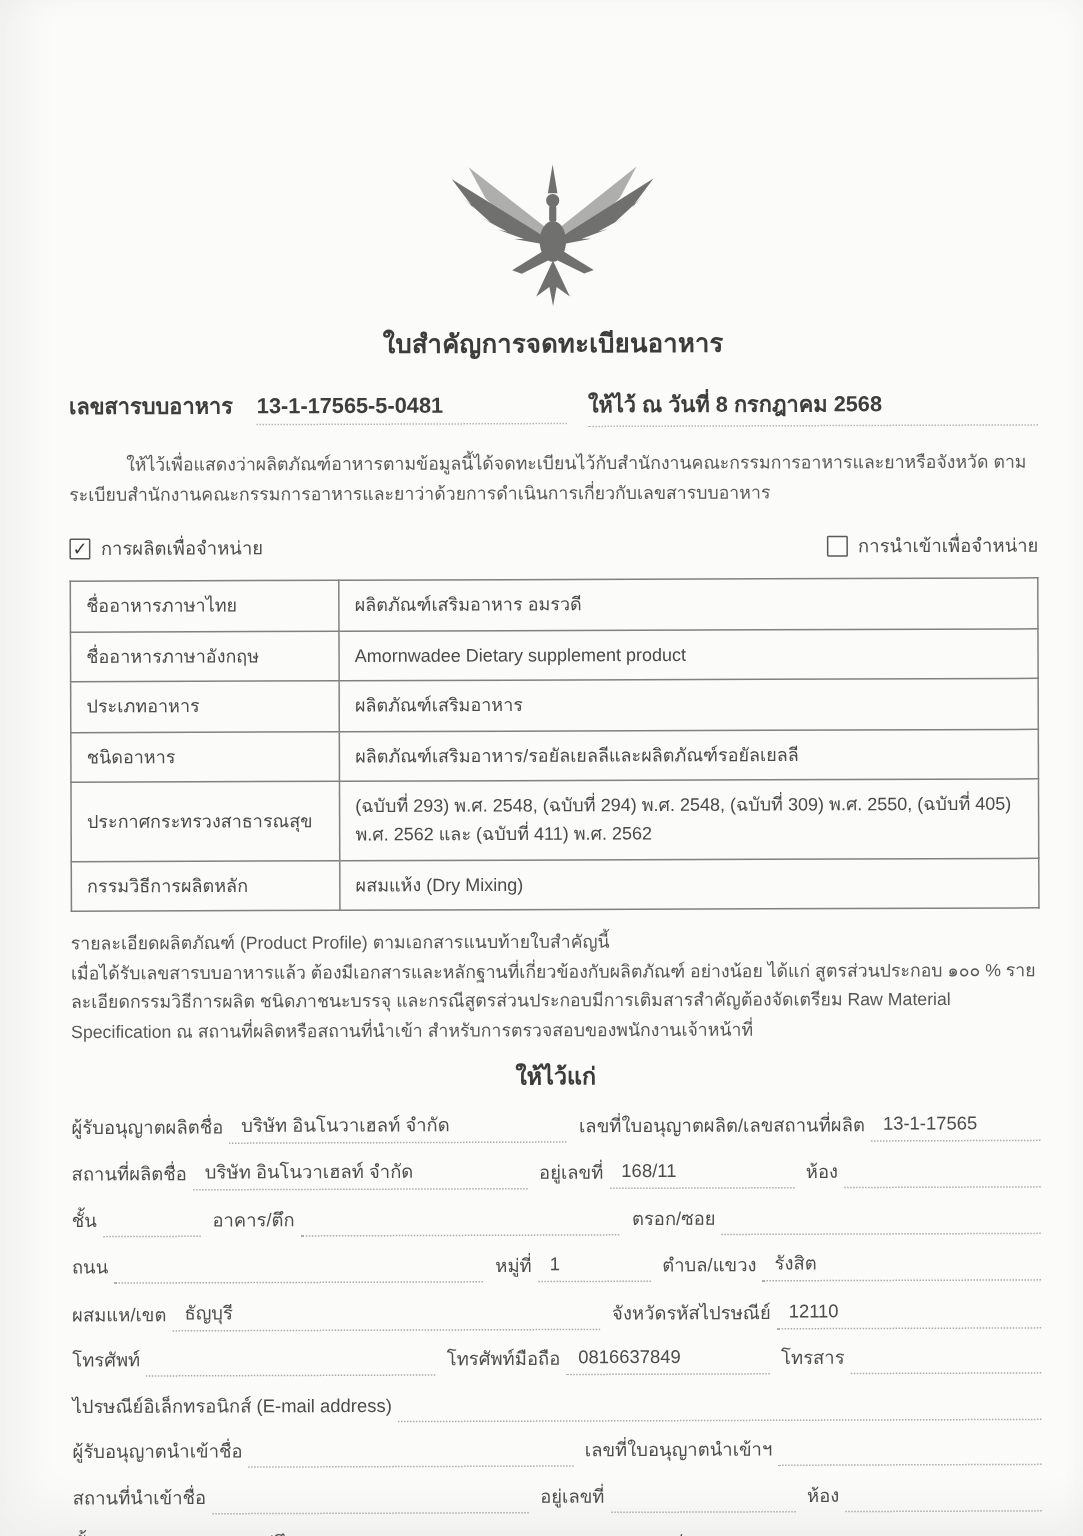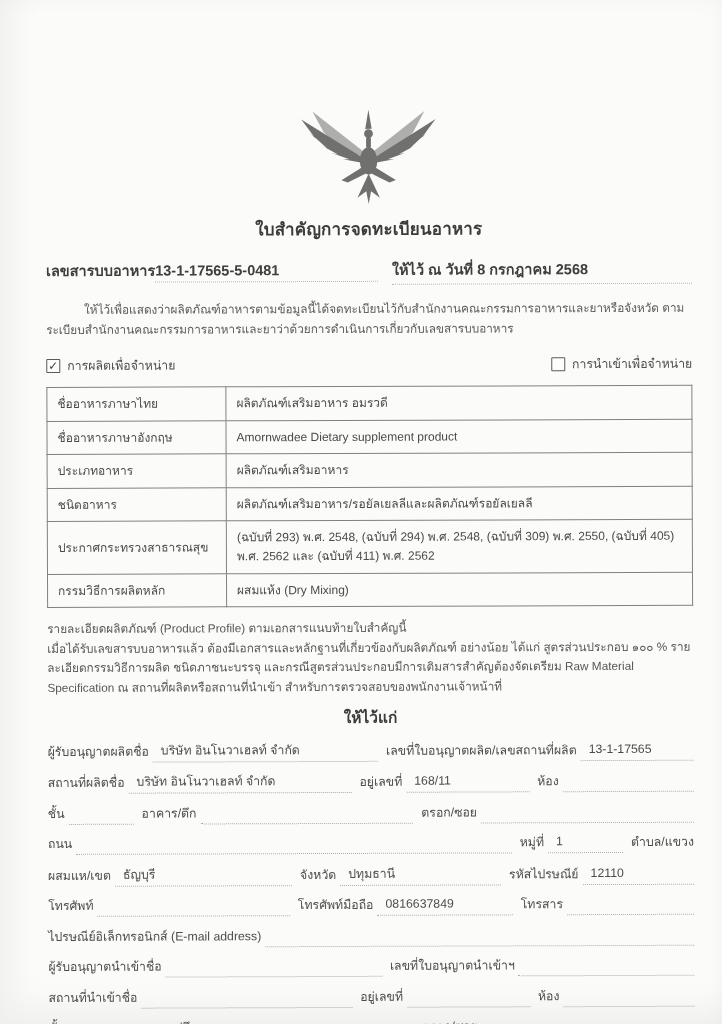--- a/index.html
+++ b/index.html
@@ -28,21 +28,21 @@
     text-align:center;font-weight:bold;font-size:17px;color:#3c3c3a;
     letter-spacing:0.2px;margin-top:4px;
   }
   
   .reg-row{
     display:flex;align-items:baseline;margin-top:16px;
     font-size:14.5px;font-weight:bold;color:#3e3e3c;
   }
   .reg-label{white-space:nowrap;}
   .reg-value{
-    font-weight:600;margin-left:0;flex:1;
+    font-weight:600;margin-left:16px;flex:1;
     border-bottom:1px dotted #b7b7b5;padding-bottom:3px;
   }
   .issue-date{
     white-space:nowrap;margin-left:14px;min-width:300px;
     border-bottom:1px dotted #b7b7b5;padding-bottom:3px;
   }
   
   .intro{
     margin-top:14px;font-size:11.8px;line-height:1.7;color:#5a5a58;
     text-indent:38px;
@@ -200,27 +200,27 @@
         <span class="fl">ตรอก/ซอย</span>
         <span class="fv" style="flex:1"></span>
       </div>
 
       <div class="frow">
         <span class="fl">ถนน</span>
         <span class="fv" style="flex:1.35"></span>
         <span class="fl">หมู่ที่</span>
         <span class="fv" style="width:62px">1</span>
         <span class="fl">ตำบล/แขวง</span>
+        <span class="fv" style="flex:1">รังสิต</span>
       </div>
 
       <div class="frow">
         <span class="fl">ผสมแห/เขต</span>
         <span class="fv" style="flex:1">ธัญบุรี</span>
         <span class="fl">จังหวัด</span>
-        <span class="fv" style="flex:0.9">ปทุมธานี</span>
         <span class="fl">รหัสไปรษณีย์</span>
         <span class="fv" style="flex:0.6">12110</span>
       </div>
 
       <div class="frow">
         <span class="fl">โทรศัพท์</span>
         <span class="fv" style="flex:1.1"></span>
         <span class="fl">โทรศัพท์มือถือ</span>
         <span class="fv" style="flex:0.75">0816637849</span>
         <span class="fl">โทรสาร</span>

